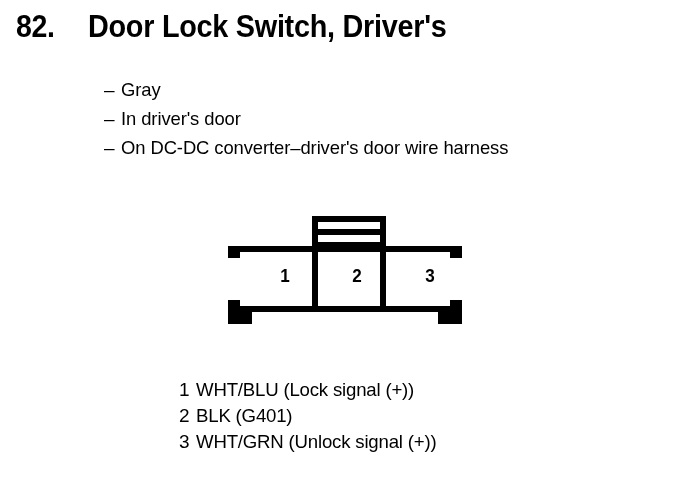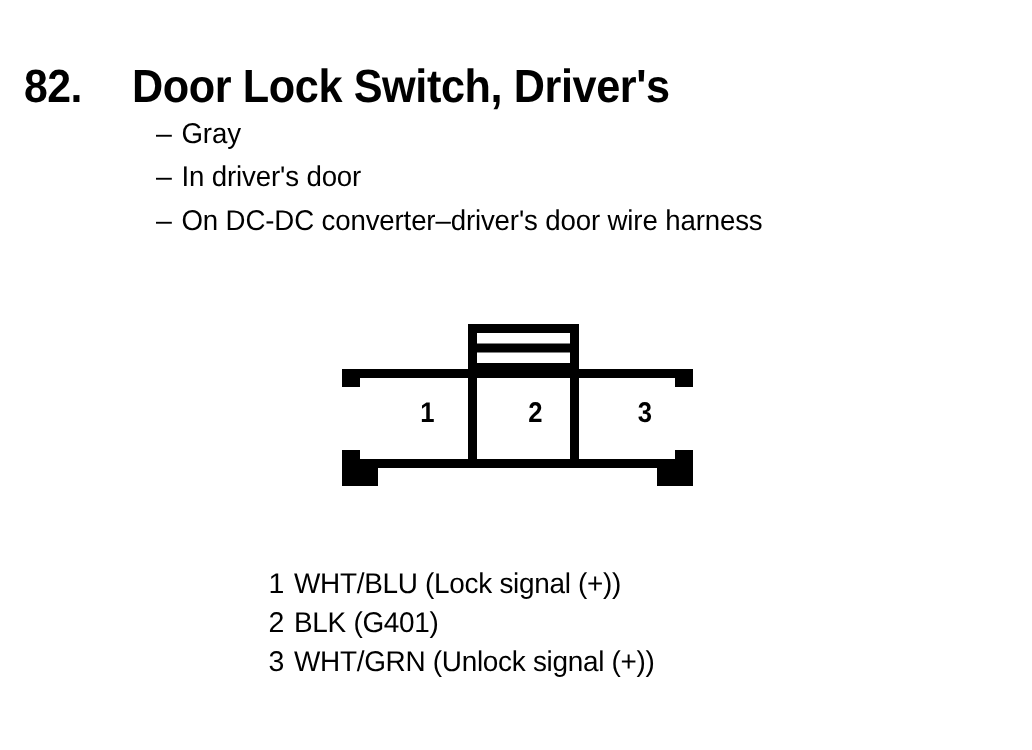--- a/index.html
+++ b/index.html
@@ -14,21 +14,21 @@
     background: #ffffff;
     overflow: hidden;
     font-family: "Liberation Sans", sans-serif;
     color: #000000;
   }
 
   
   #heading-row {
     position: absolute;
     left: 16px;
-    top: 40px;
+    top: 9px;
     display: flex;
     align-items: flex-start;
     white-space: nowrap;
   }
   #item-number {
     font-size: 31px;
     font-weight: bold;
     letter-spacing: -0.4px;
     transform: scaleX(0.92);
     transform-origin: left center;

